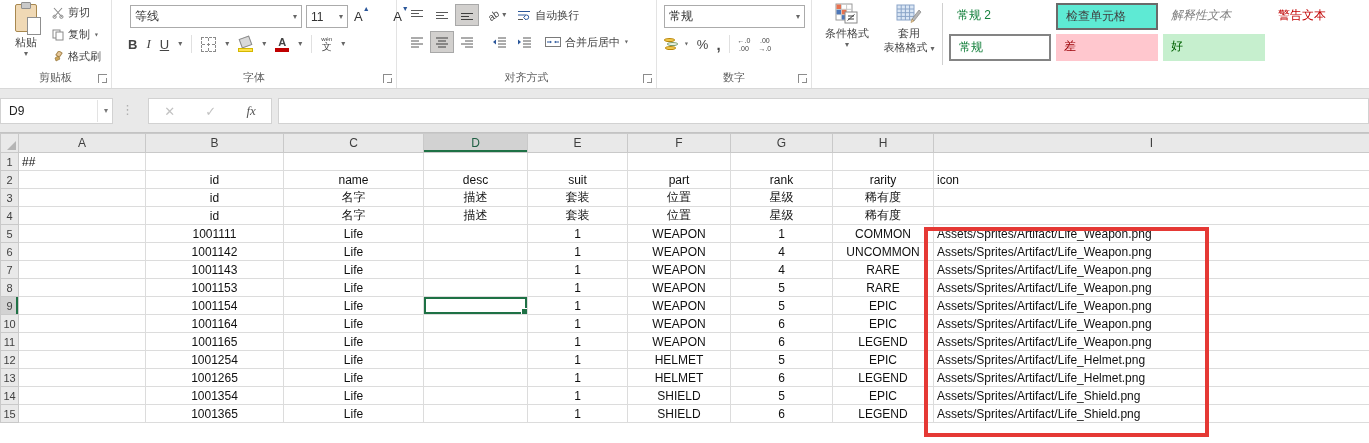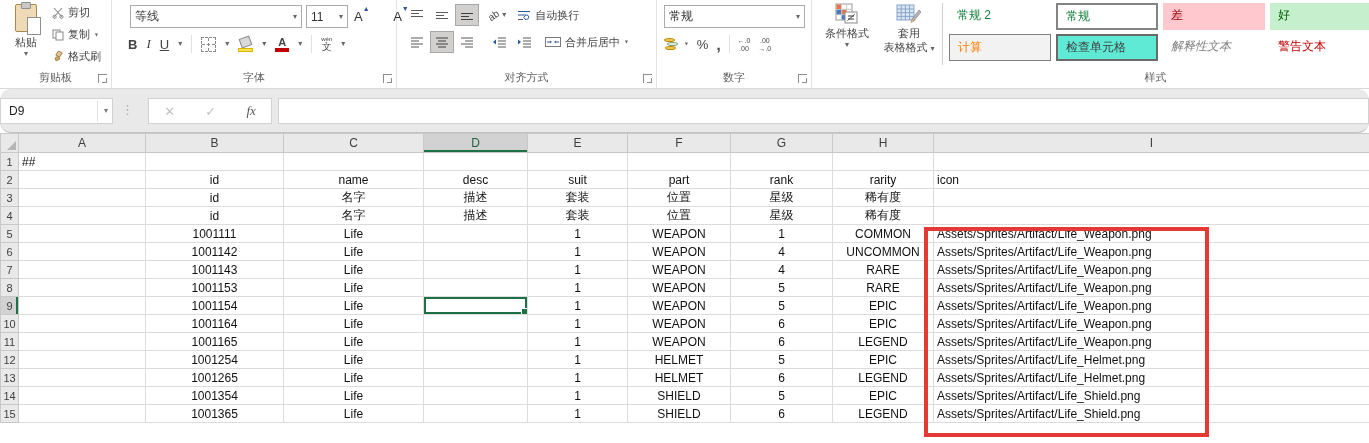--- a/index.html
+++ b/index.html
@@ -84,21 +84,21 @@
   .chip{height:27px;line-height:25px;padding-left:8px;font-size:12px;color:#15803d;background:#fff;box-sizing:border-box;white-space:nowrap;overflow:hidden;}
   .chip.selected{border:2px solid #848484;line-height:23px;}
   .chip.bad{background:#ffc7ce;color:#9c0006;}
   .chip.good{background:#c6efce;color:#006100;}
   .chip.calc{background:#f2f2f2;color:#fa7d00;border:1px solid #7f7f7f;line-height:25px;}
   .chip.check{background:#5eead4;color:#404040;border:2px solid #6a6a6a;line-height:23px;}
   .chip.explain{color:#7f7f7f;font-style:italic;}
   .chip.warning{color:#c00000;}
 
   
-  .fbar{position:absolute;top:89px;left:0;width:1369px;height:44px;background:#e9e9e9;border-bottom:1px solid #c3c3c3;box-sizing:border-box;border-radius:11px;}
+  .fbar{position:absolute;top:89px;left:0;width:1369px;height:44px;background:#e9e9e9;border-bottom:1px solid #c3c3c3;box-sizing:border-box;}
   .fbox{position:absolute;top:9px;height:26px;background:#fff;border:1px solid #d2d2d2;box-sizing:border-box;}
   .namebox{left:0;width:113px;font-size:12px;color:#222;display:flex;align-items:center;justify-content:space-between;padding:0 4px 0 8px;}
   .nb-caret{font-size:8px;color:#777;border-left:1px solid #e3e3e3;padding-left:6px;line-height:22px;}
   .dots{position:absolute;left:121px;top:13px;color:#b0b0b0;font-size:13px;letter-spacing:0;}
   .fbtns{left:148px;width:124px;display:flex;align-items:center;justify-content:space-around;}
   .fb-x,.fb-ok{color:#c2c2c2;font-size:13px;}
   .fb-fx{font-family:"Liberation Serif",serif;font-style:italic;font-size:13px;color:#555;}
   .finput{left:278px;right:0;width:auto;}
 
   
@@ -321,29 +321,27 @@
             <rect x="1" y="2" width="17" height="15" fill="#dbe7f5" stroke="#8aa4c8"></rect>
             <path d="M1 6h17M1 9.7h17M1 13.4h17M5.2 2v15M9.4 2v15M13.6 2v15" stroke="#8aa4c8"></path>
             <path d="M16 16 L23 7 L25 9 L18 18 Z" fill="#b5b5b5" stroke="#7a7a7a" stroke-width="0.6"></path>
             <path d="M16 16 L18 18 L15 19.5 Z" fill="#e8c89a" stroke="#a8884f" stroke-width="0.6"></path>
           </svg>
         <span>套用</span>
         <span><span>表格格式</span> <span class="caret">▾</span></span>
       </div>
       <div class="gallery">
           <div class="chip normal2">常规 2</div>
-          <div class="chip calc">计算</div>
           <div class="chip selected">常规</div>
           <div class="chip check">检查单元格</div>
           <div class="chip bad">差</div>
           <div class="chip explain">解释性文本</div>
           <div class="chip good">好</div>
           <div class="chip warning">警告文本</div>
         </div>
-      <div class="rg-label" style="left:130px">样式</div>
     </div>
   </div>
 
   <div class="fbar">
     <div class="fbox namebox">
       <span>D9</span>
       <span class="nb-caret">▾</span>
     </div>
     <span class="dots">⋮</span>
     <div class="fbox fbtns">

